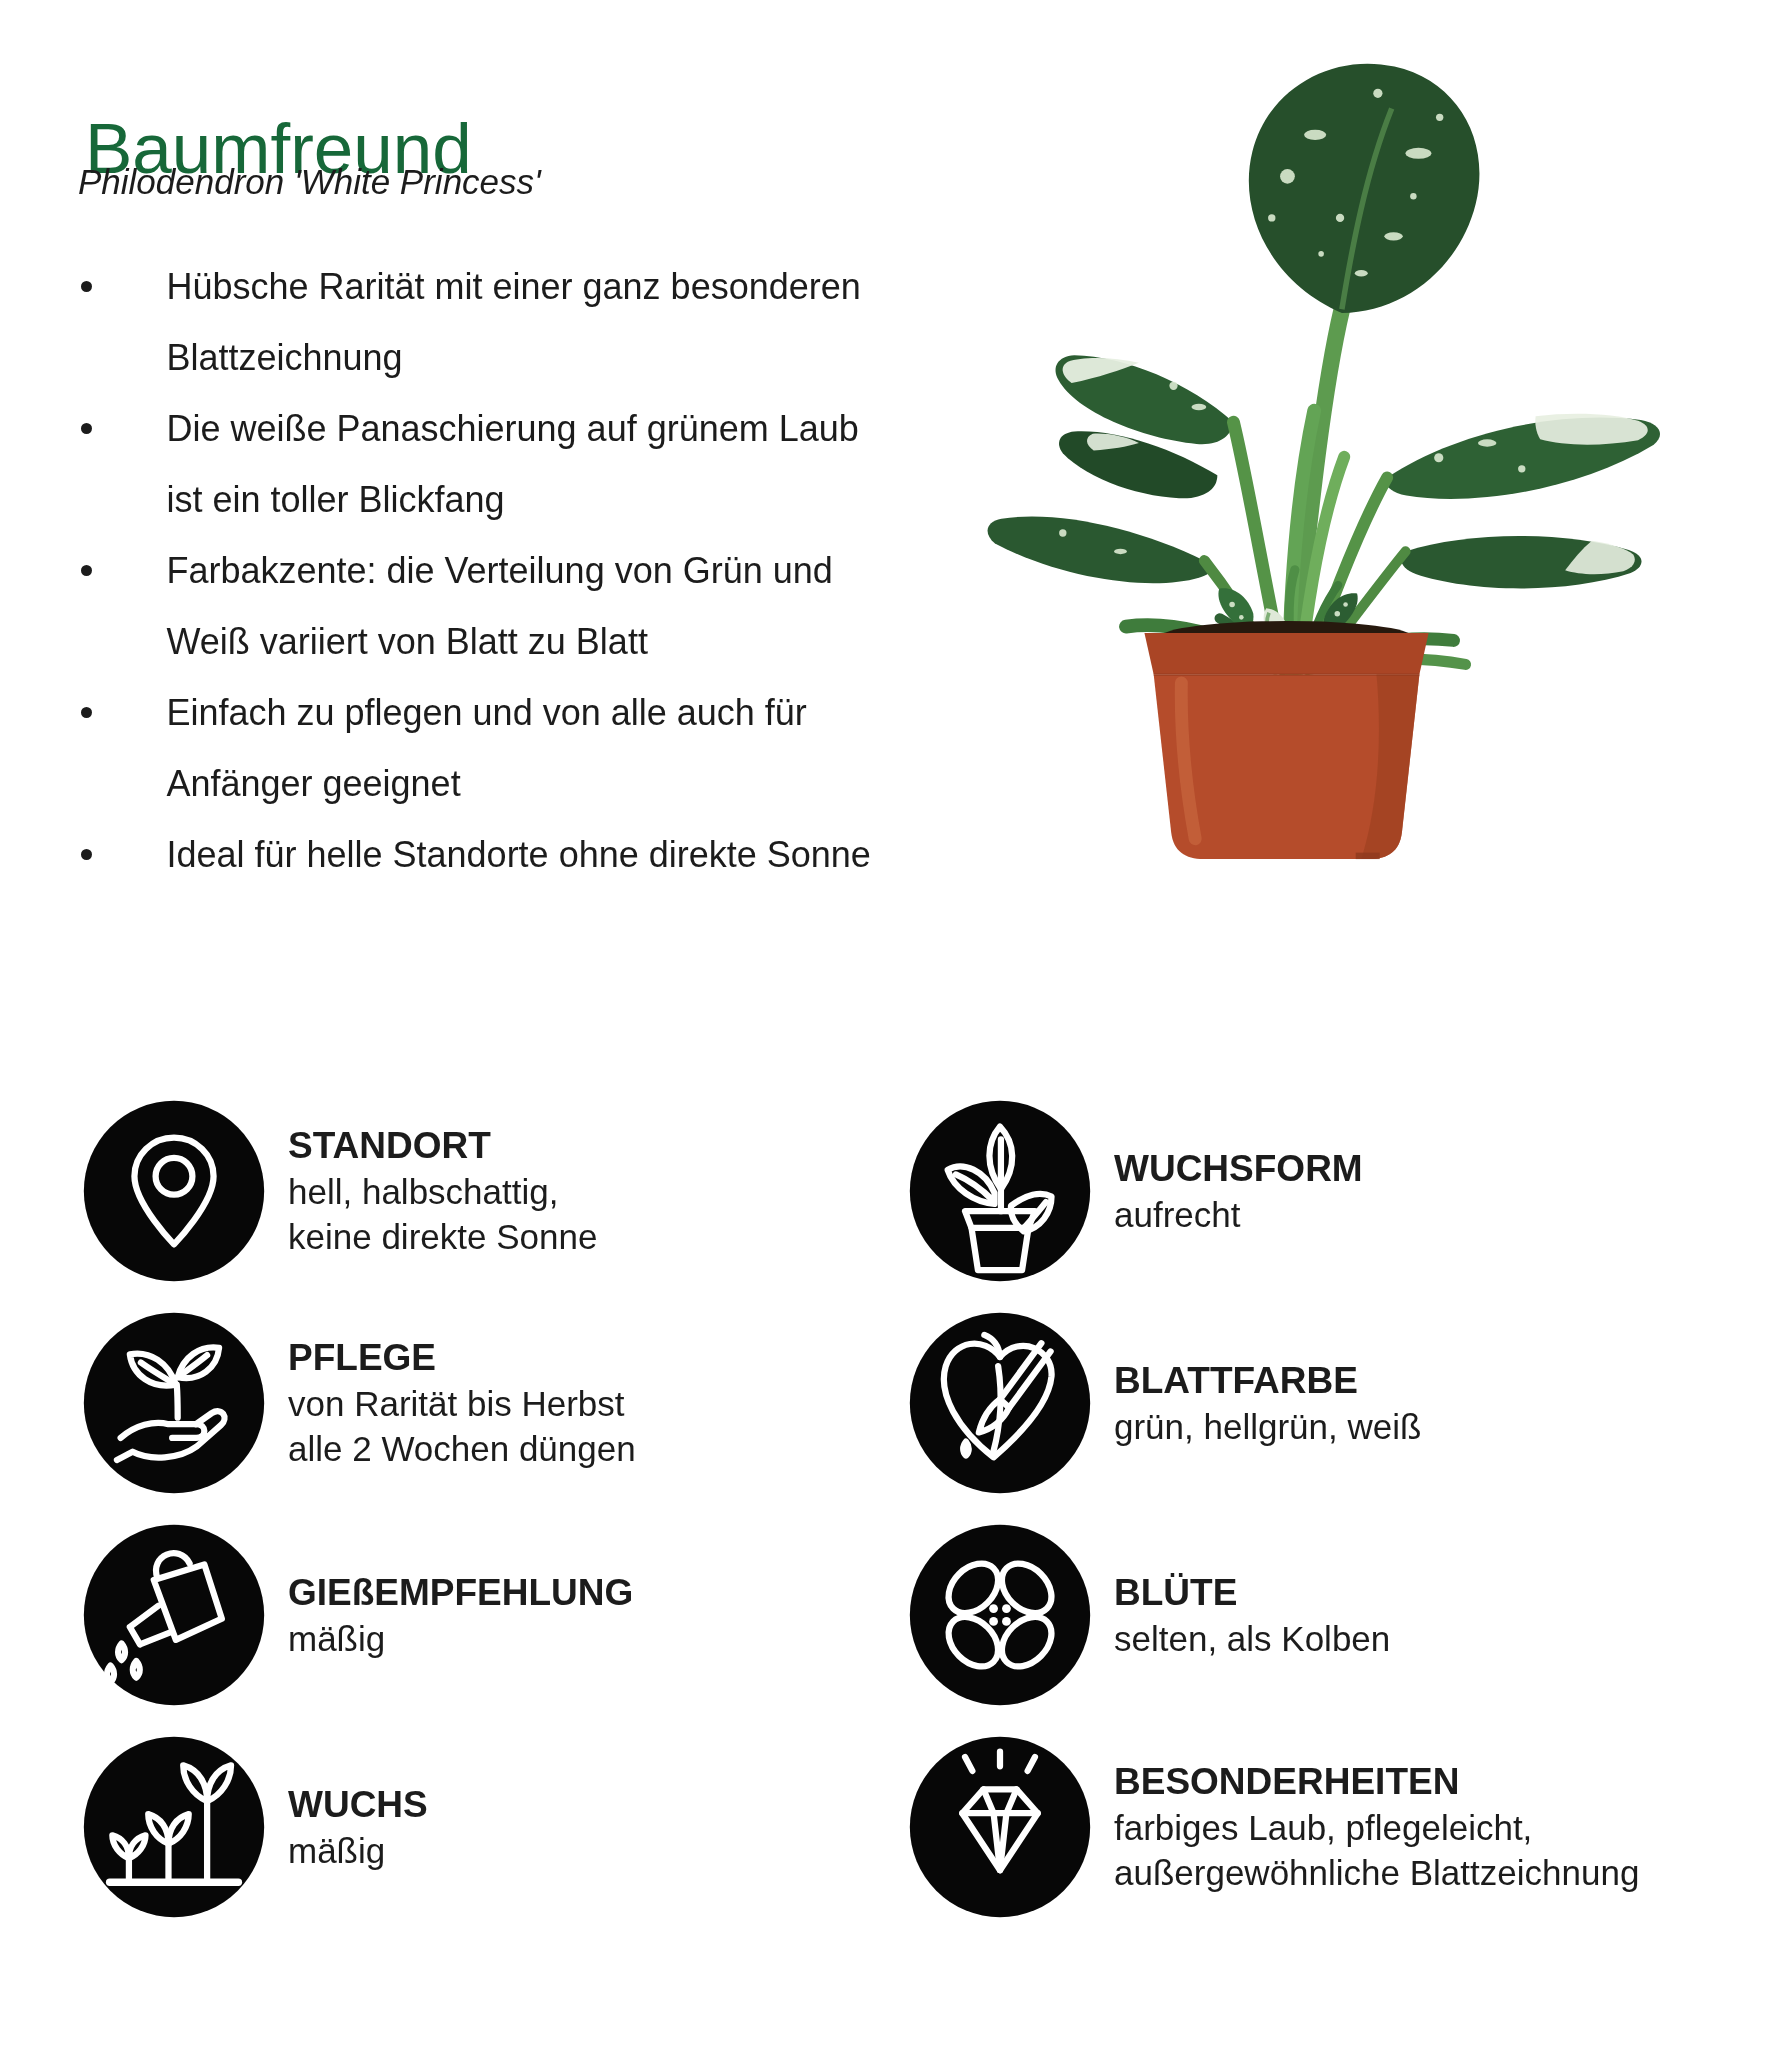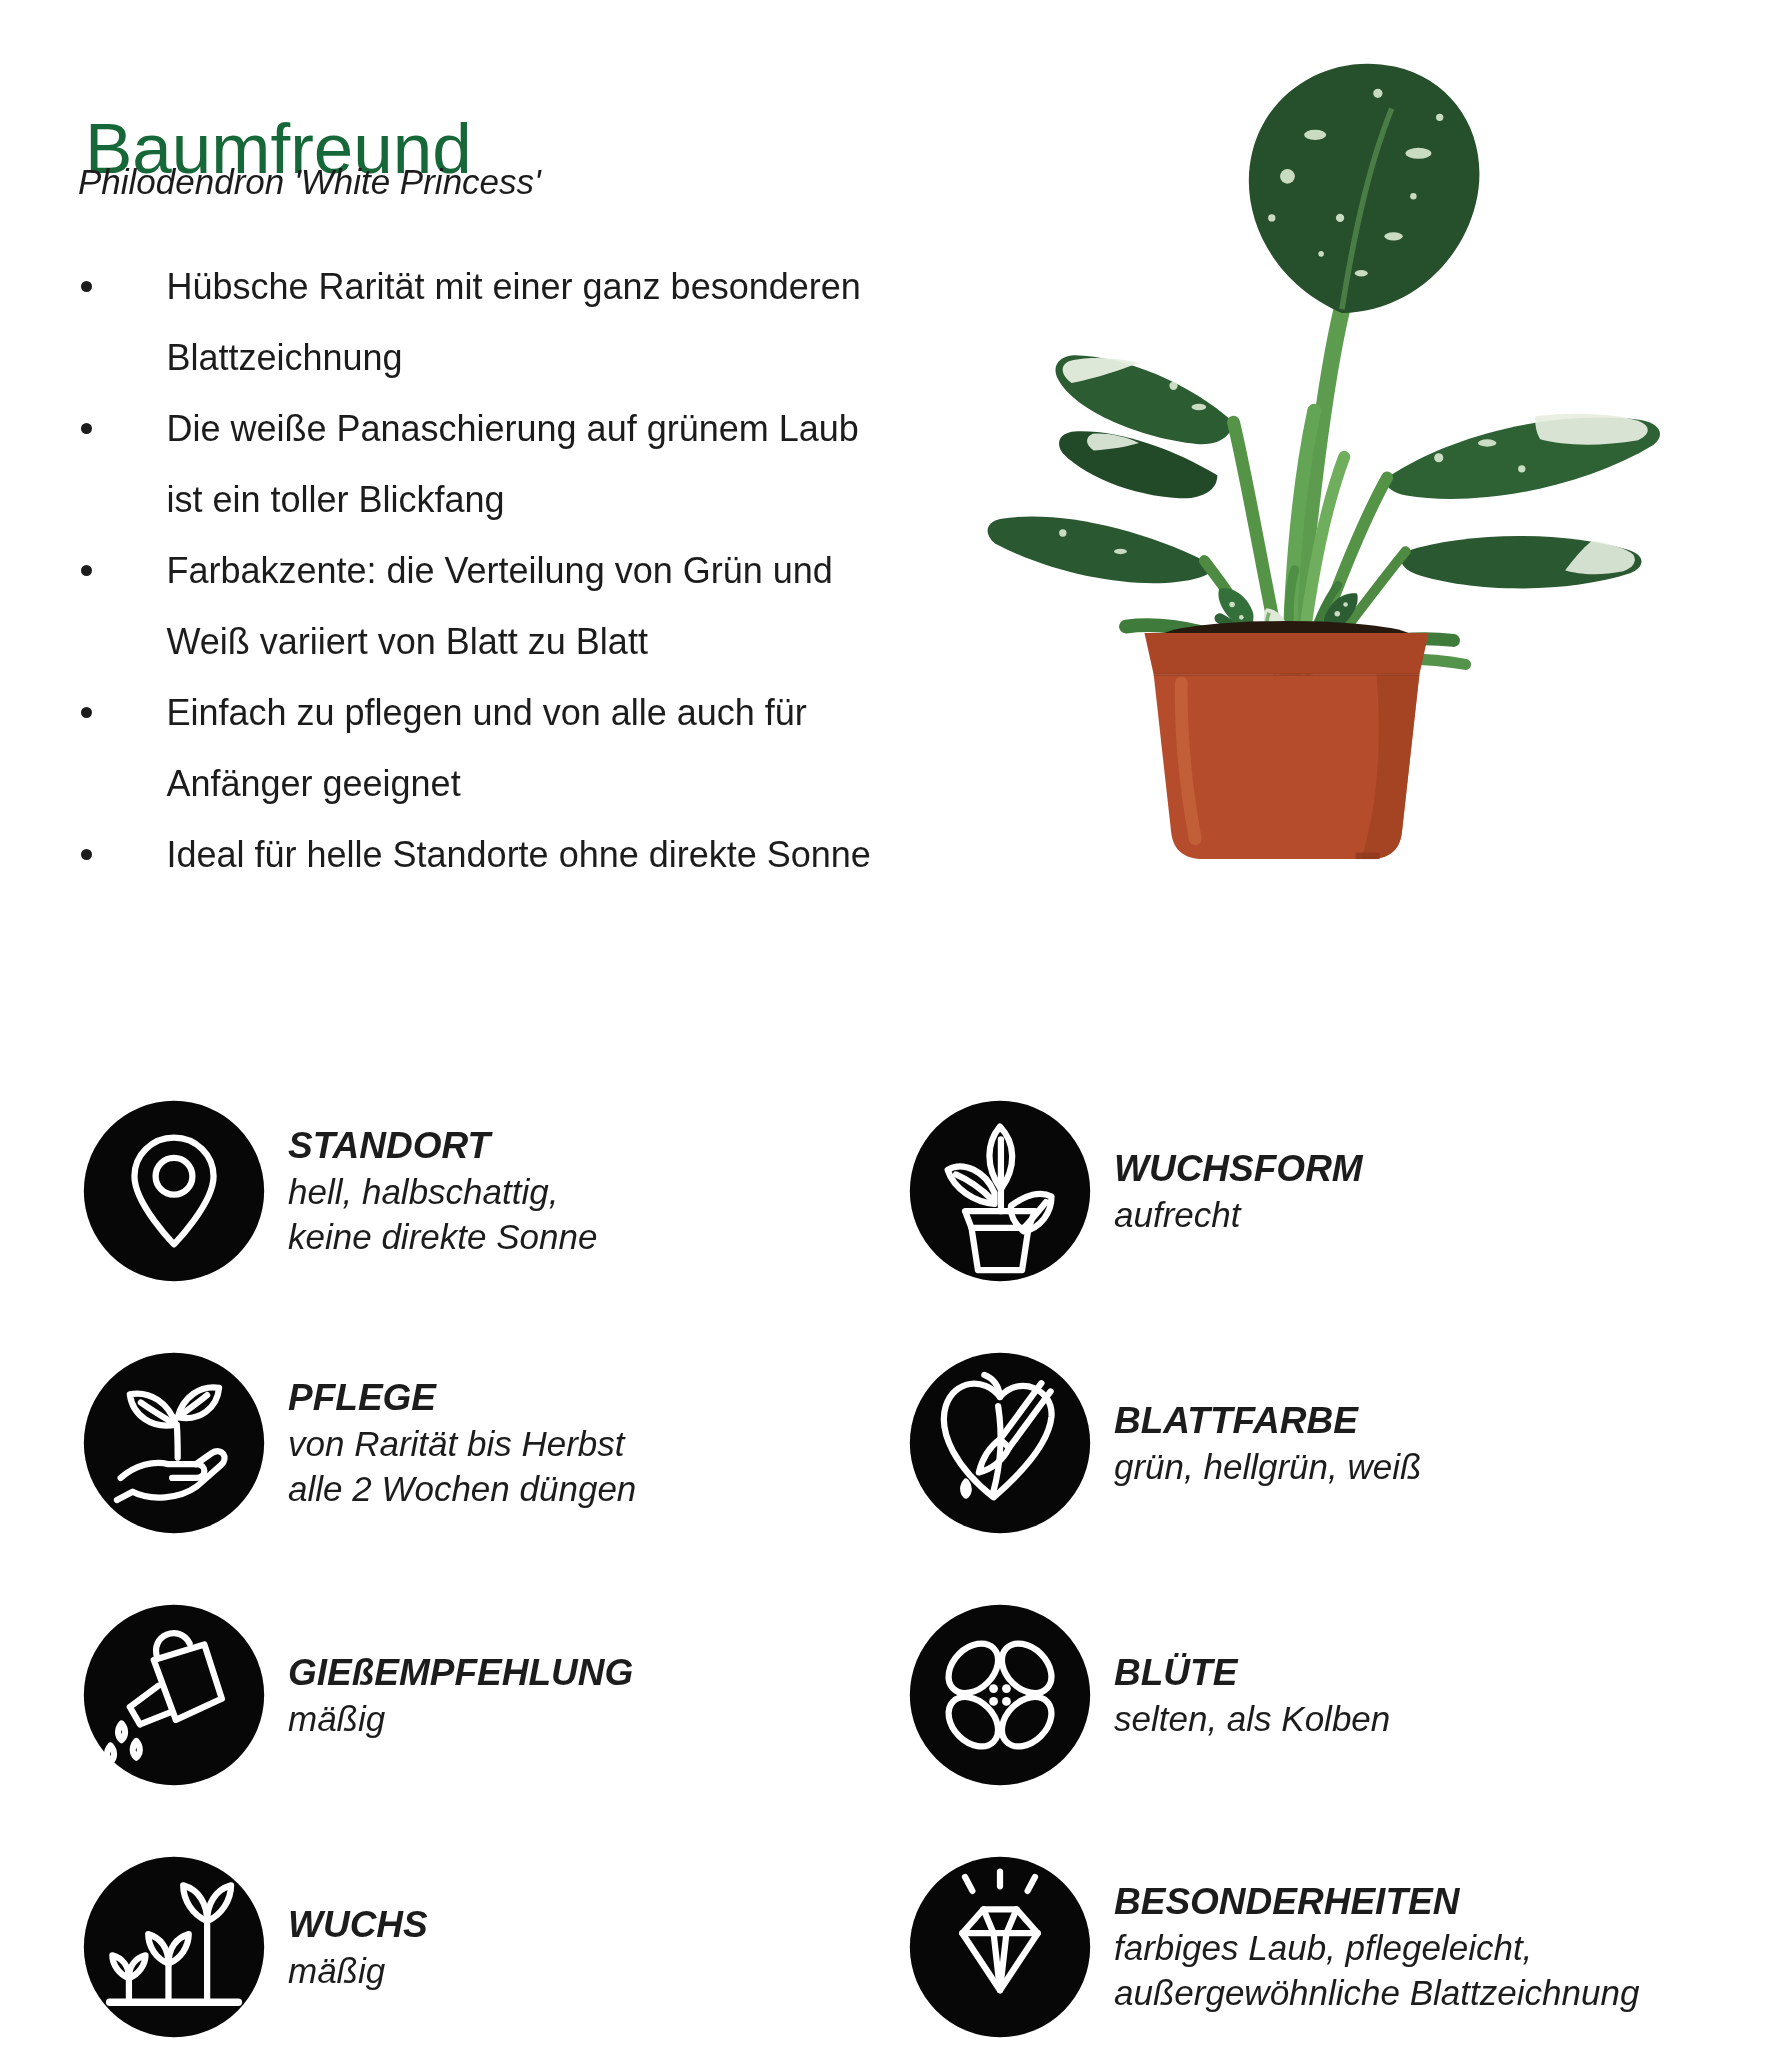--- a/index.html
+++ b/index.html
@@ -39,21 +39,21 @@
   .bullet{display:flex;align-items:flex-start;}
   .bullet .dot{
     flex:0 0 auto;width:11px;height:11px;border-radius:50%;
     background:var(--text);margin:30px 0 0 7.4px;
   }
   .bullet .btext{margin-left:74px;font-size:36px;line-height:71px;}
   .bullet .bl{display:block;white-space:nowrap;}
   .plant-wrap{position:absolute;left:922px;top:14px;width:849px;height:858px;}
   .features{
     position:absolute;left:82px;top:1099px;
-    display:grid;grid-template-columns:826px auto;row-gap:68px;font-style:italic;
+    display:grid;grid-template-columns:826px auto;row-gap:28px;
   }
   .feature{display:flex;align-items:center;}
   .ficon{flex:0 0 auto;width:184px;height:184px;}
   .ftext{margin-left:22px;}
   .fhead{font-size:37px;font-weight:700;line-height:46px;white-space:nowrap;}
   .fline{display:block;font-size:35px;line-height:45px;white-space:nowrap;}
   .icon-stroke{stroke:var(--icon-stroke);stroke-width:3.4;fill:none;stroke-linecap:round;stroke-linejoin:round;}
   .icon-bg{fill:var(--icon-bg);}
   .icon-dot{fill:var(--icon-stroke);}
   .leaf-dark{fill:var(--leaf-dark);}

